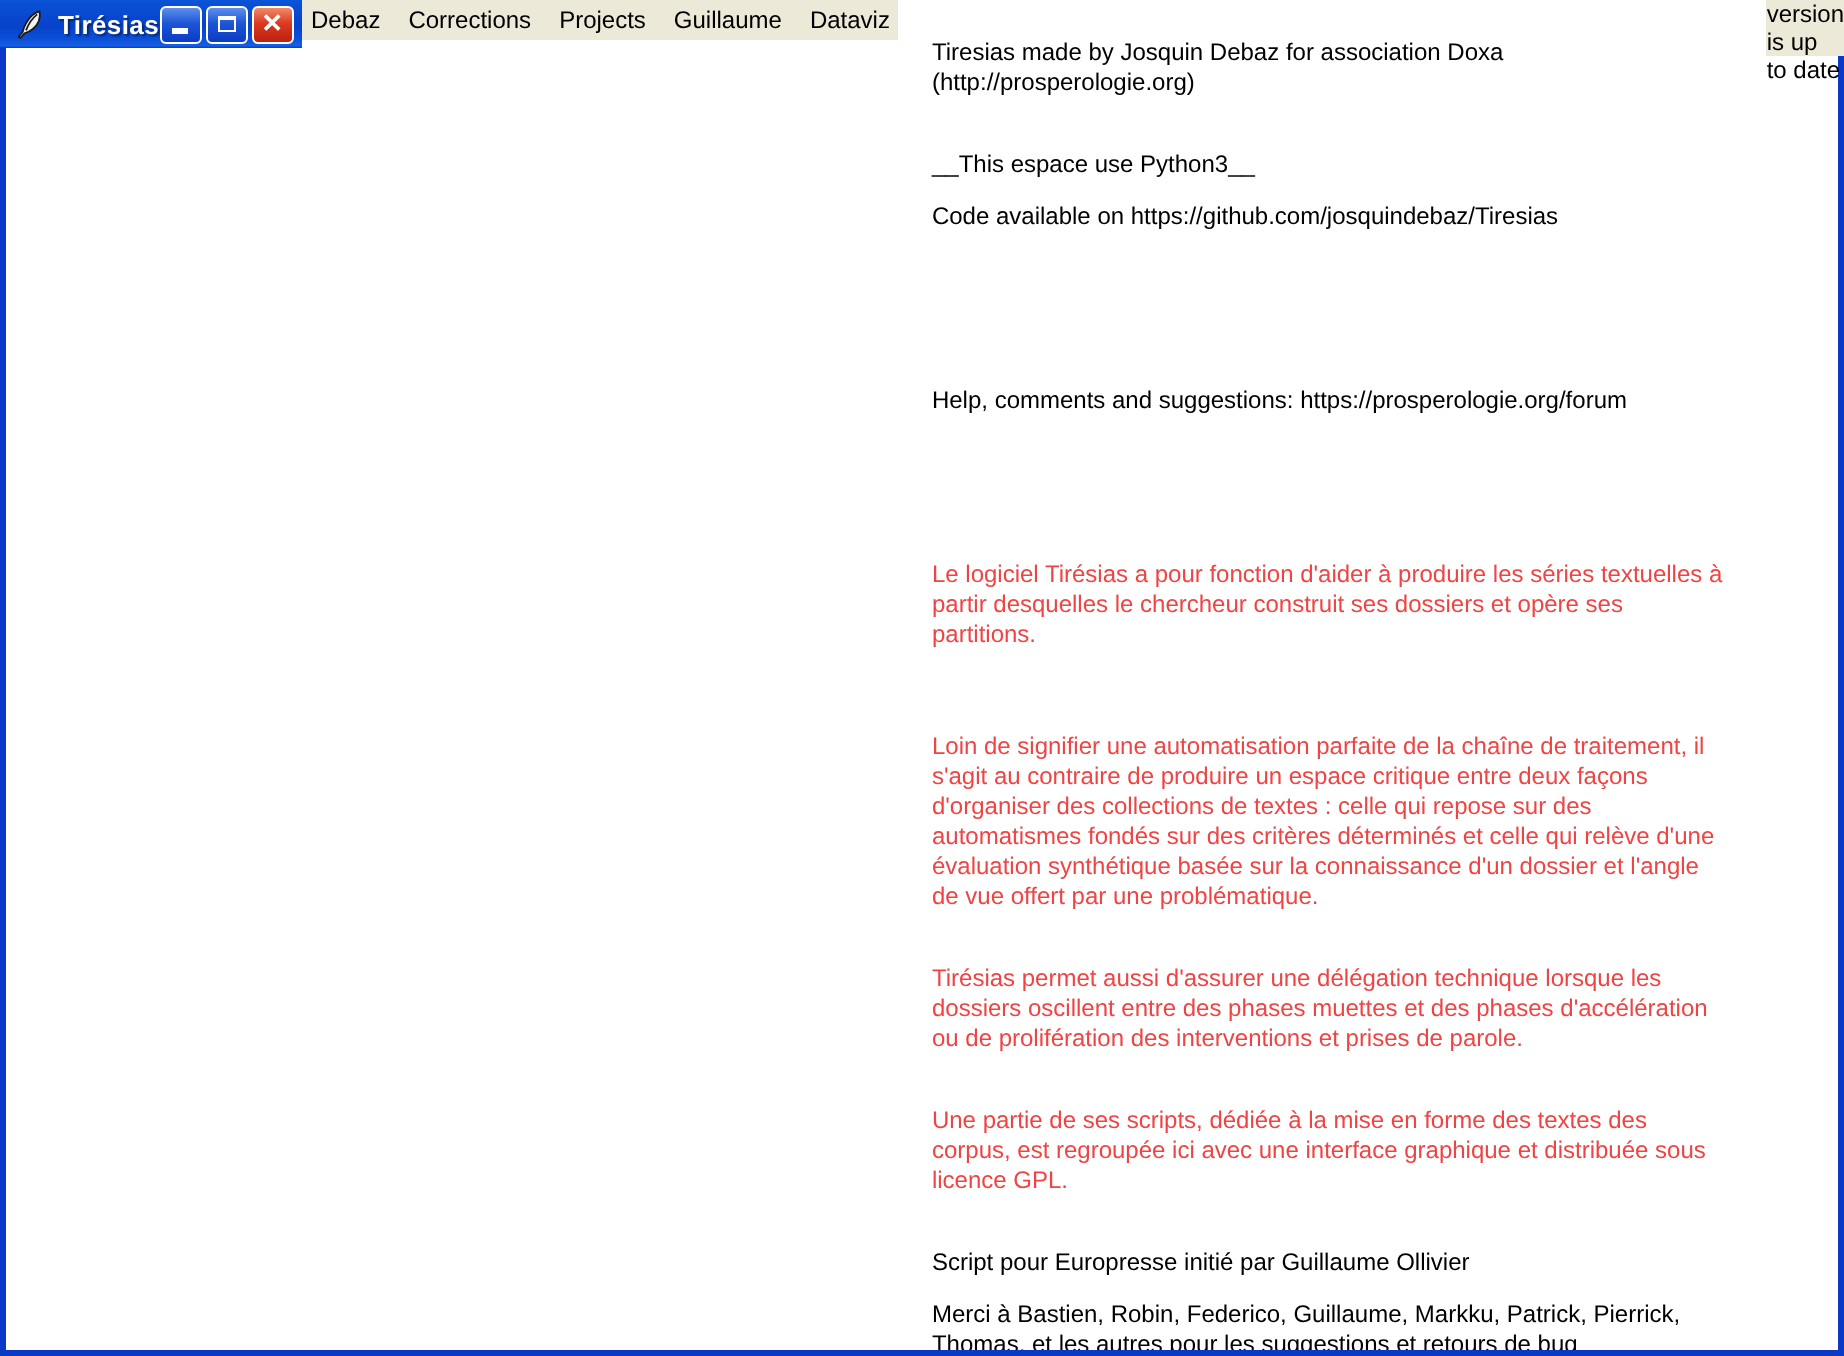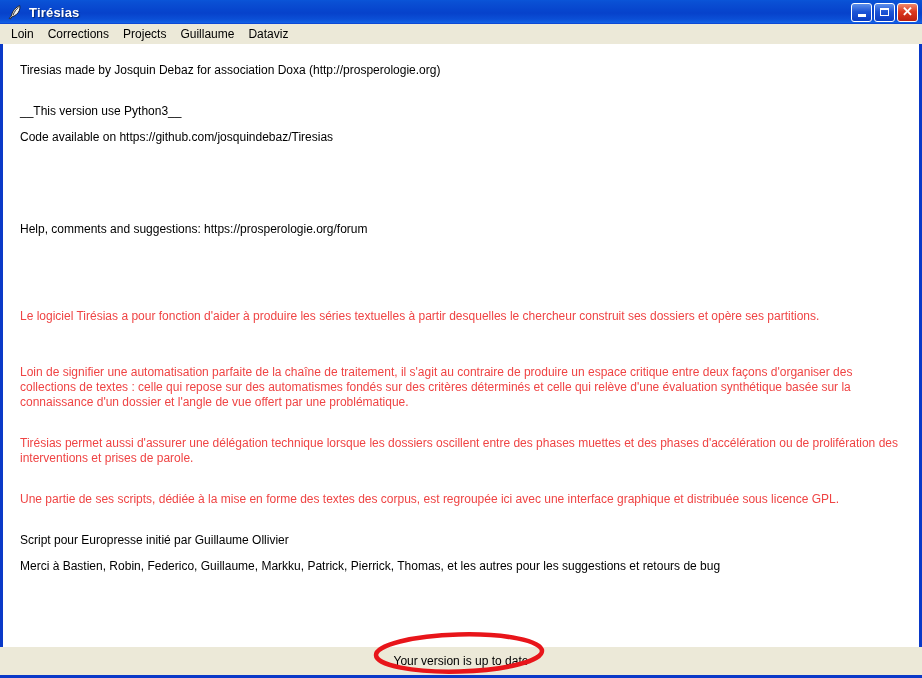--- a/index.html
+++ b/index.html
@@ -17,21 +17,21 @@
   .window {
     position: relative;
     width: 922px;
     height: 678px;
     box-sizing: border-box;
     background: #ffffff;
     border-left: 3px solid #0A39C8;
     border-right: 3px solid #0A39C8;
     border-bottom: 3px solid #0A39C8;
     display: flex;
-    flex-direction: column;
+    flex-direction: row;
   }
 
   
   .titlebar {
     position: relative;
     height: 24px;
     flex: 0 0 24px;
     background: linear-gradient(to bottom,
                 #0A55D8 0%,
                 #0A50D4 8%,
@@ -214,35 +214,35 @@
       <span class="win-btn max">
         <span class="glyph-max"></span>
       </span>
       <span class="win-btn close">
         <span class="glyph-close">✕</span>
       </span>
     </span>
   </div>
 
   <div class="menubar">
-    <span class="menu-item">Loin</span>
+    <span class="menu-item">Debaz</span>
     <span class="menu-item">Corrections</span>
     <span class="menu-item">Projects</span>
     <span class="menu-item">Guillaume</span>
     <span class="menu-item">Dataviz</span>
   </div>
 
   <div class="content">
     <div class="doc">
 
       <p class="line">Tiresias made by Josquin Debaz for association Doxa (http://prosperologie.org)</p>
 
       <div class="gap-md"></div>
 
-      <p class="line">__This version use Python3__</p>
+      <p class="line">__This espace use Python3__</p>
       <div class="gap-sm"></div>
       <p class="line">Code available on https://github.com/josquindebaz/Tiresias</p>
       <div class="gap-sm"></div>
 
       <div class="gap-xl"></div>
 
       <p class="line">Help, comments and suggestions: https://prosperologie.org/forum</p>
 
       <div style="height:72px"></div>
 

